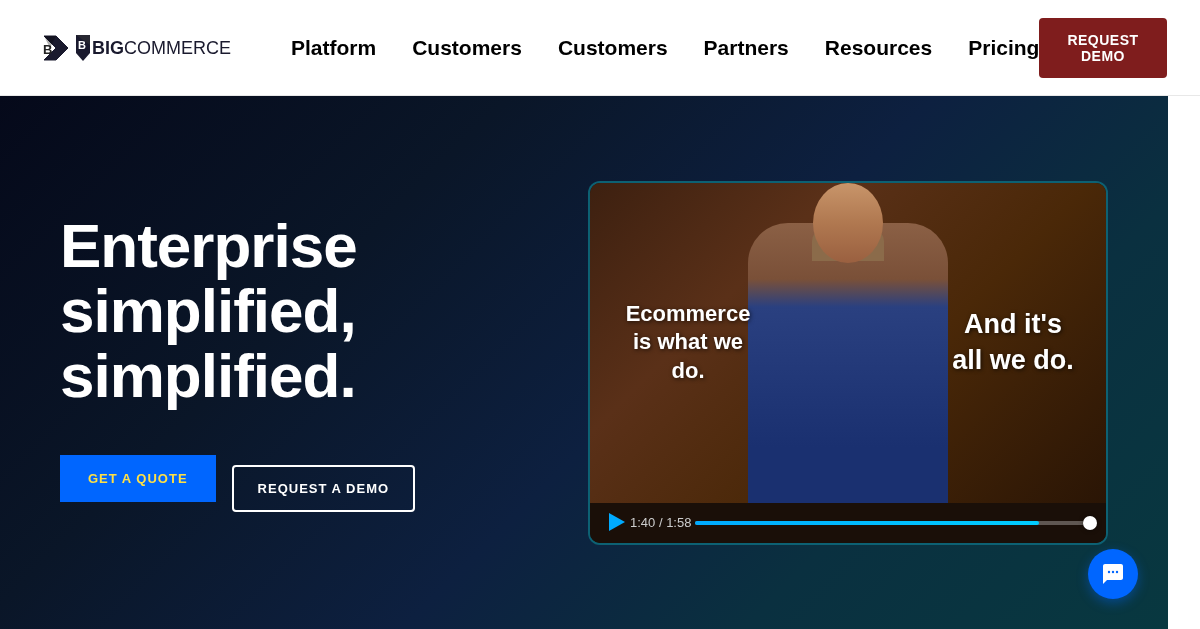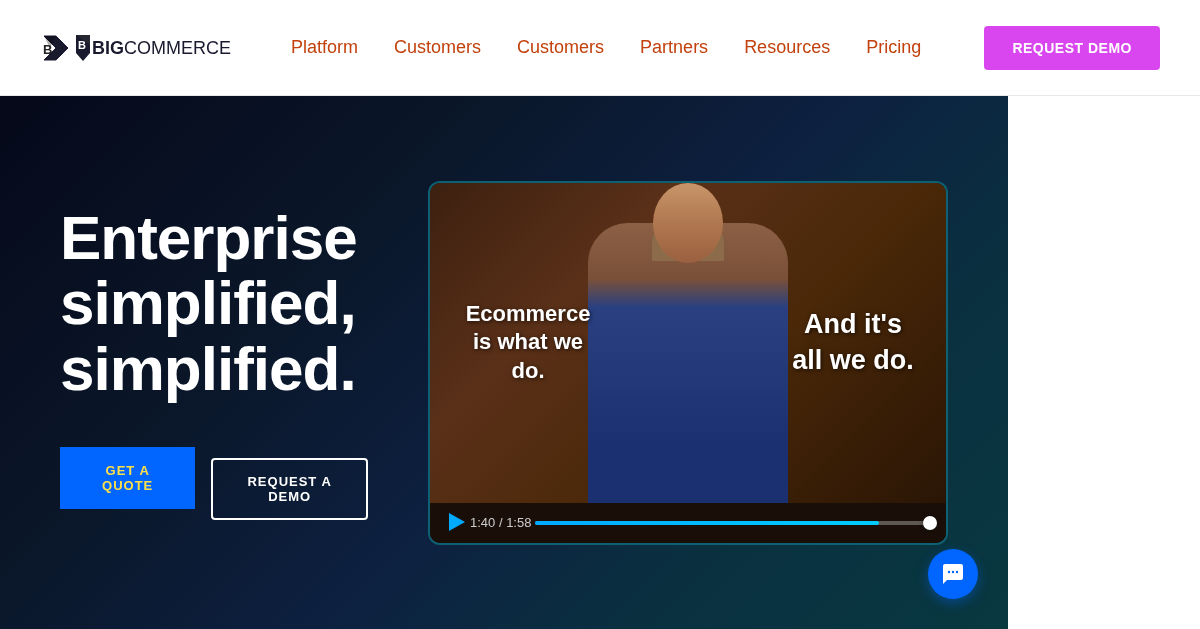--- a/index.html
+++ b/index.html
@@ -31,43 +31,42 @@
       width: 32px;
       height: 32px;
     }
     .nav-links {
       display: flex;
       align-items: center;
       gap: 36px;
       margin-left: 60px;
     }
     .nav-link {
-      font-size: 18px;
-      color: #c2410c;
+      font-size: 21px;
+      color: #000000;
       text-decoration: none;
-      font-weight: 400;
+      font-weight: 700;
       cursor: pointer;
     }
     .request-demo-btn {
-      background: #d946ef;
+      background: #7f1d1d;
       color: #fff;
       border: none;
       padding: 14px 28px;
       font-size: 14px;
       font-weight: 700;
       letter-spacing: 0.5px;
       border-radius: 4px;
       cursor: pointer;
       text-transform: uppercase;
-      margin-left: 16px;
     }
 
     
     .hero {
-      width: 1008px;
+      width: 1168px;
       height: 533px;
       background: linear-gradient(135deg, #05091a 0%, #0a1628 30%, #0d2040 55%, #0a3040 75%, #083840 100%);
       display: flex;
       align-items: center;
       padding: 0 60px;
       position: relative;
       gap: 60px;
     }
     .hero-left {
       flex: 1;

